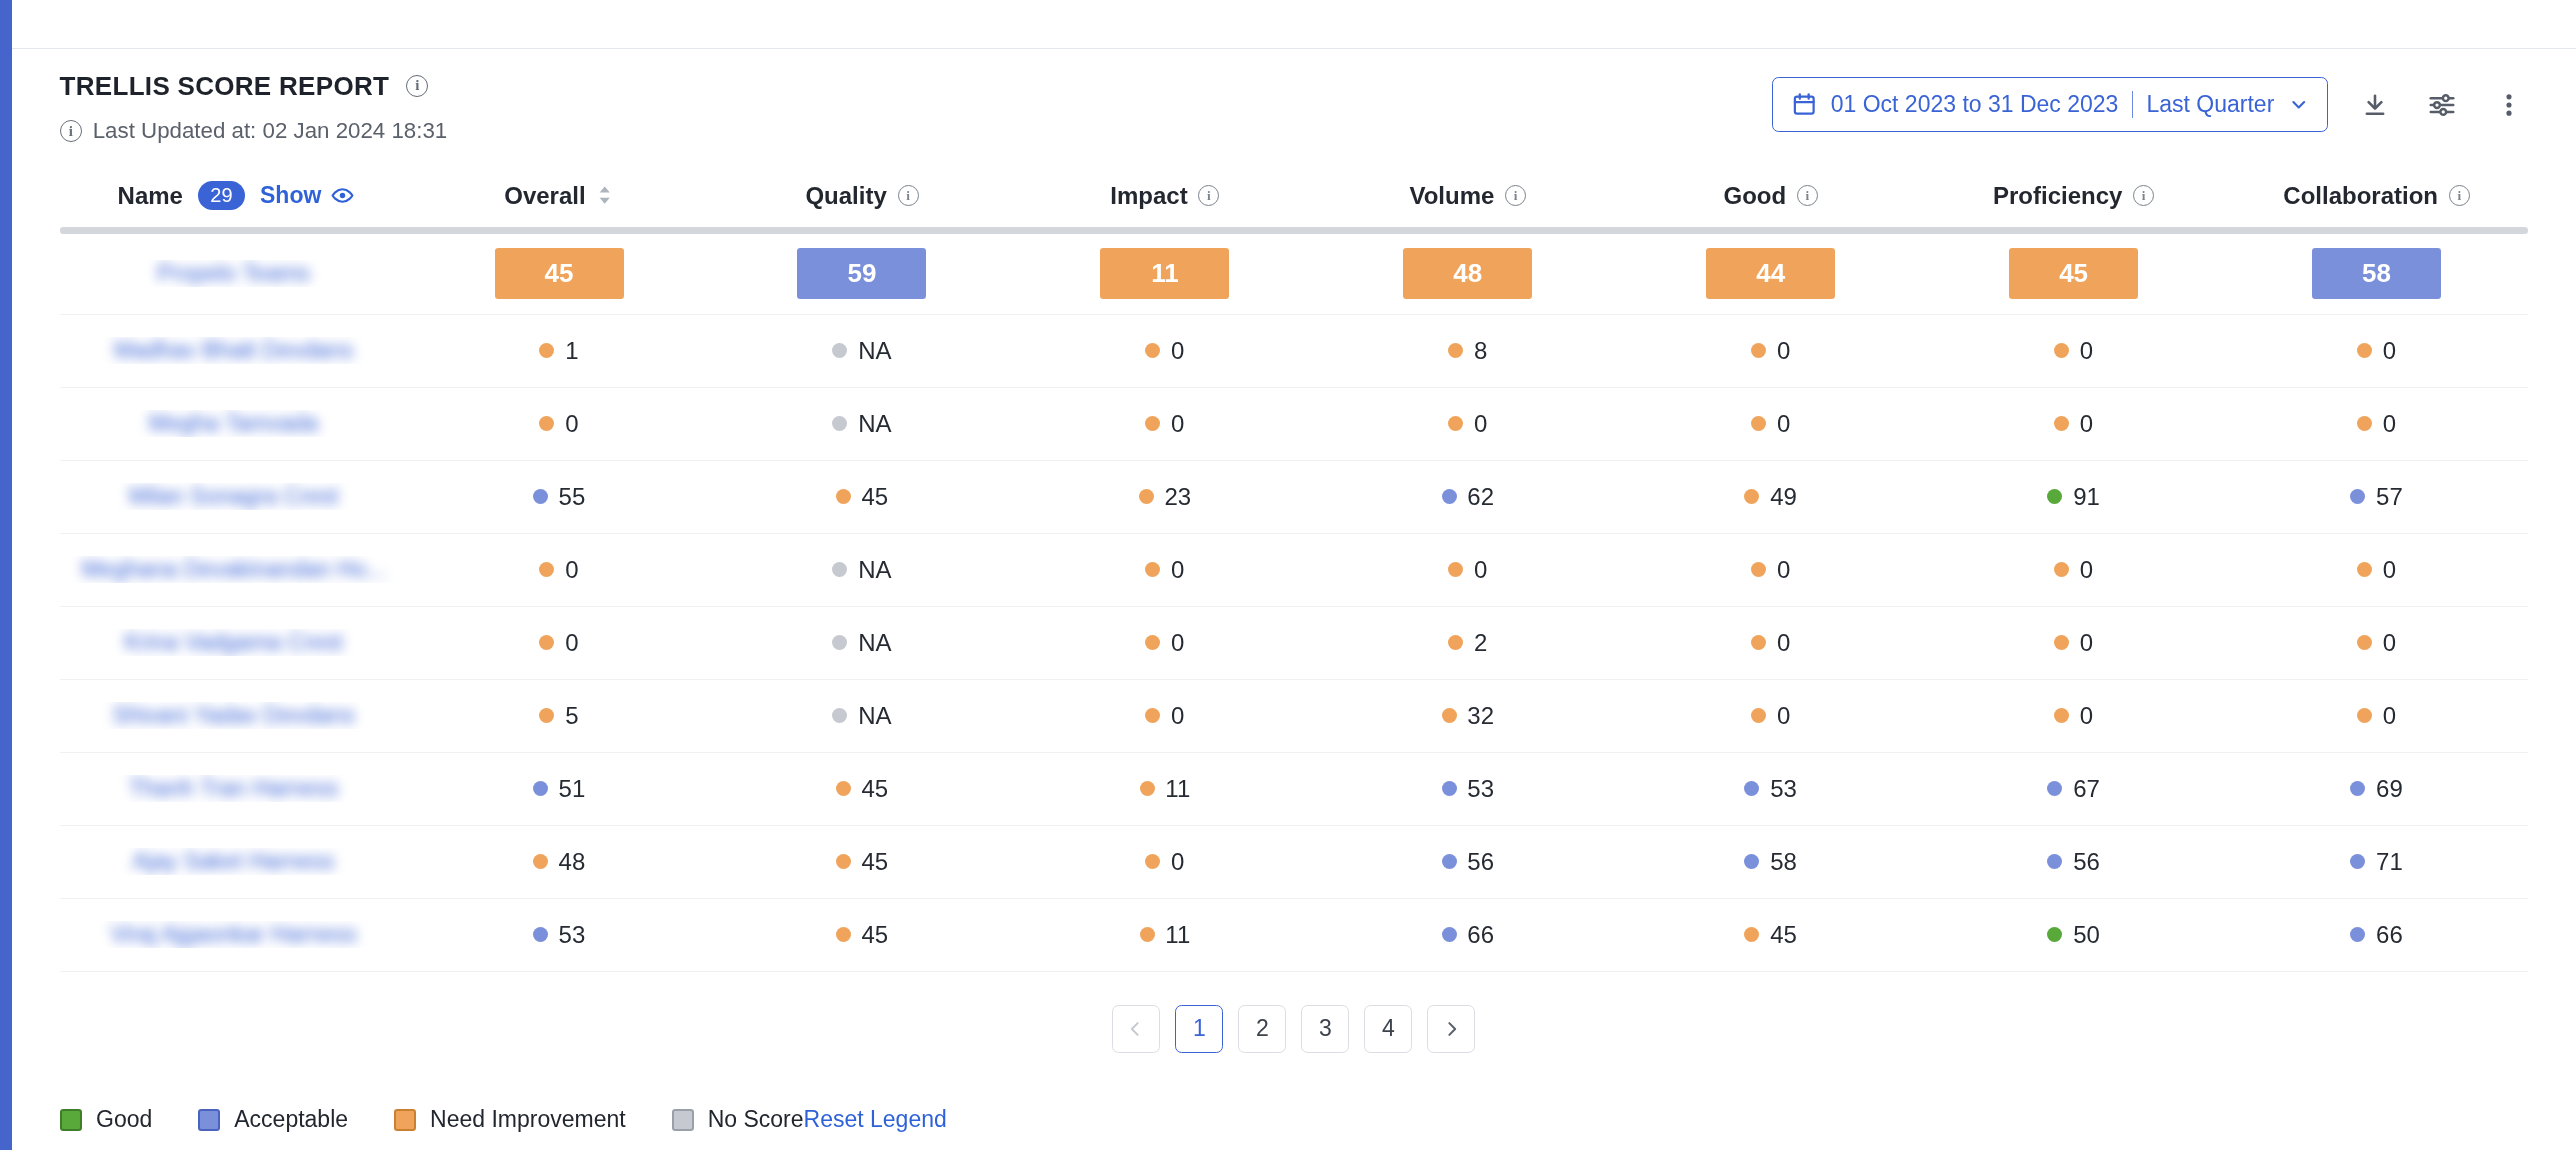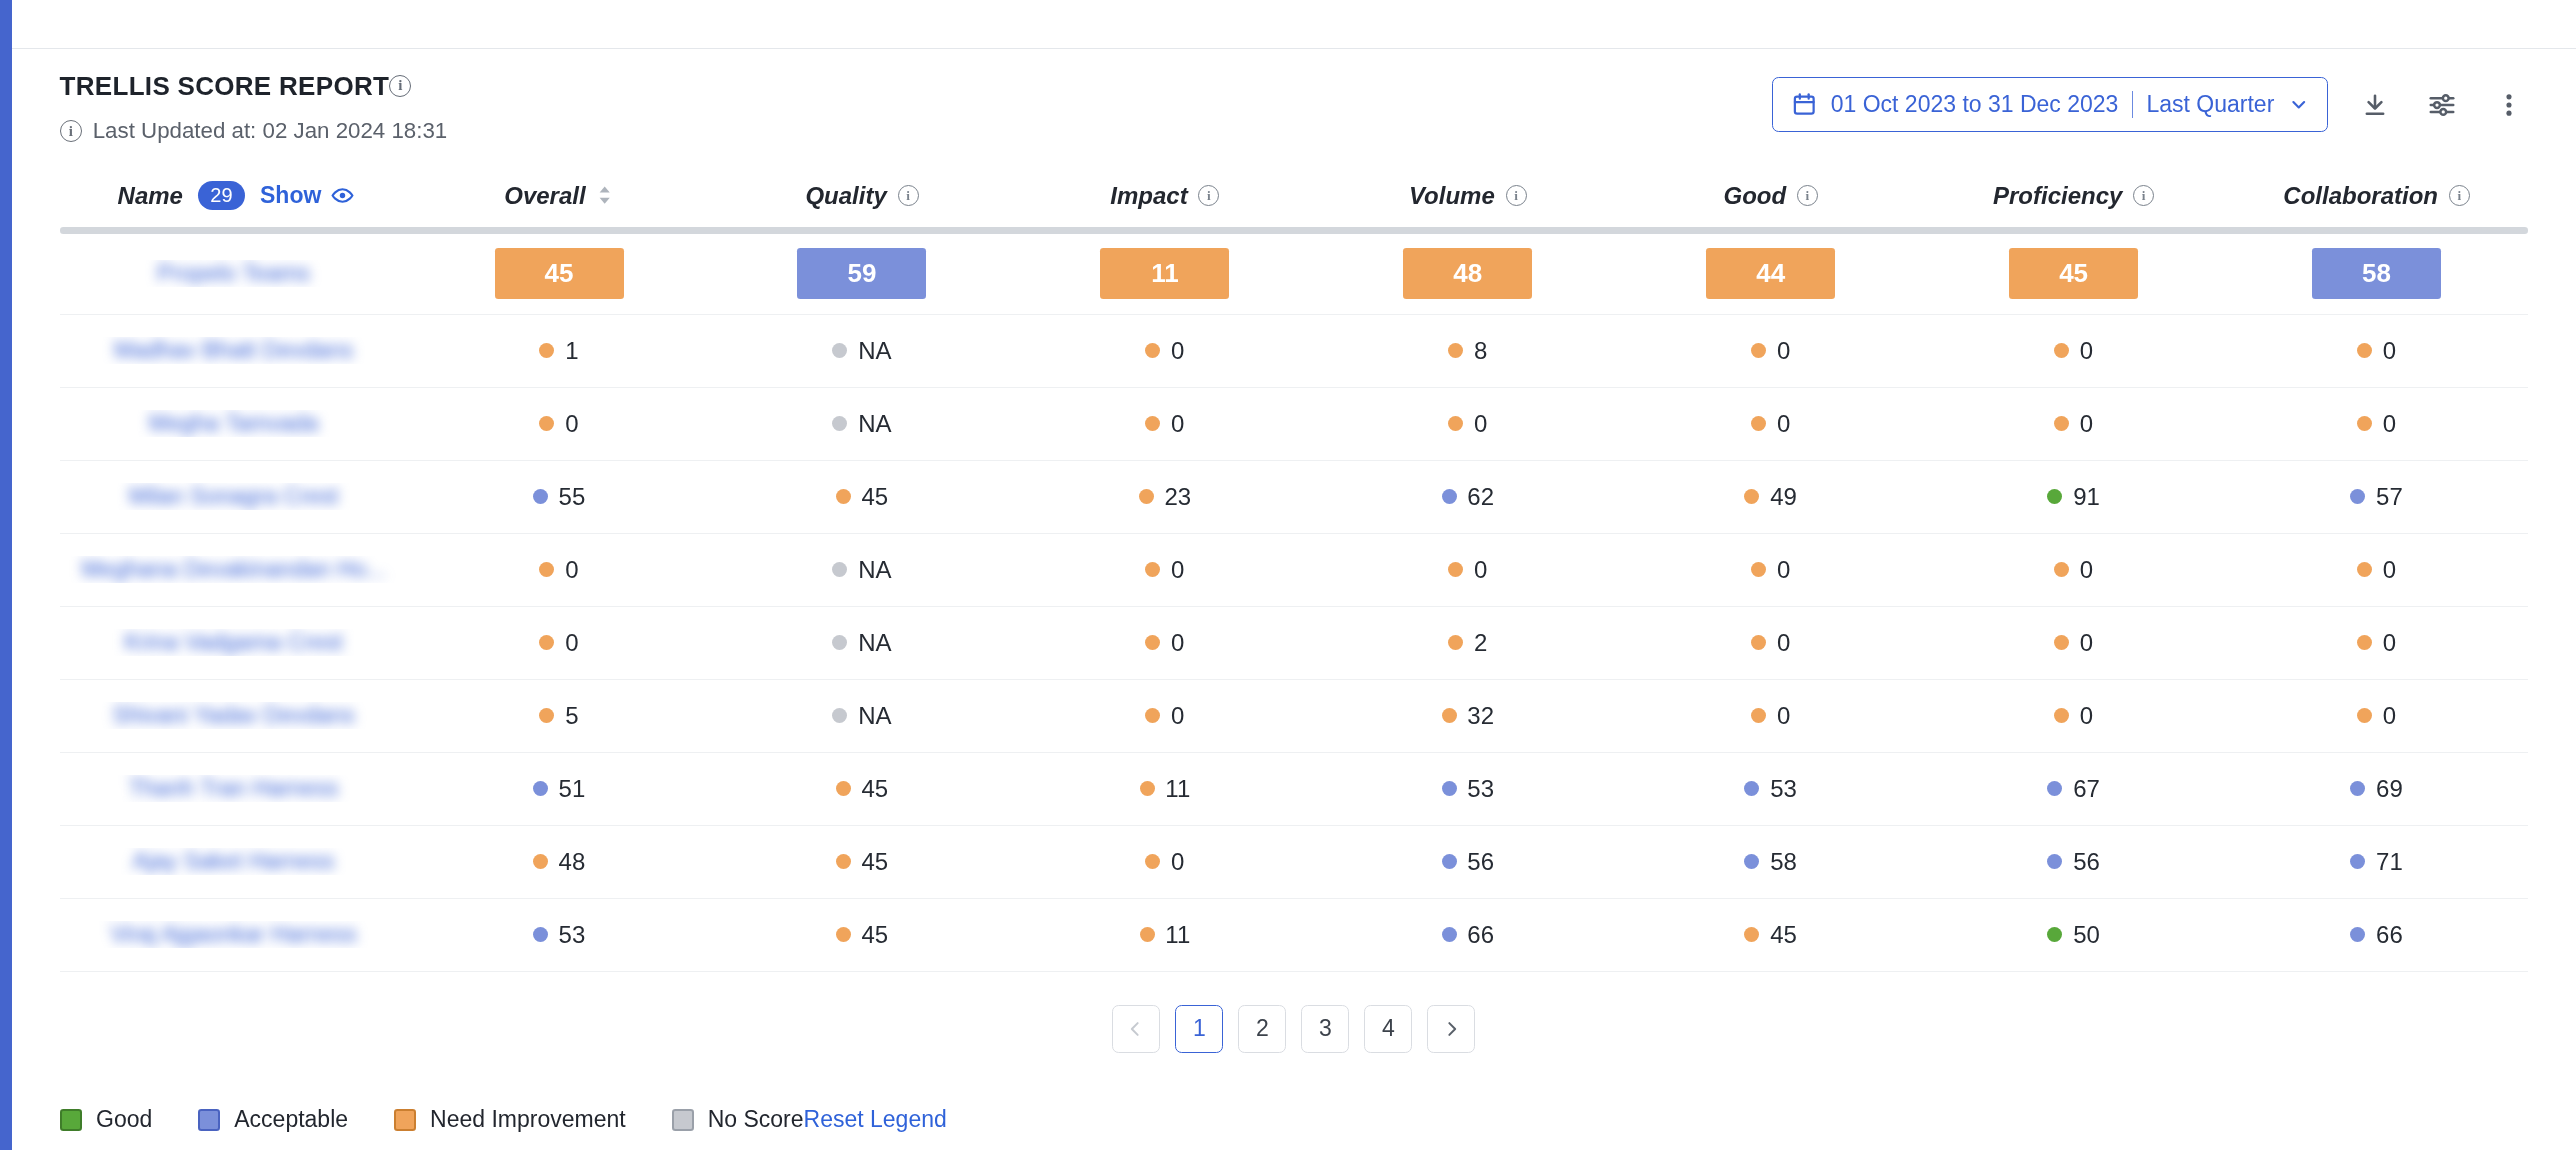--- a/index.html
+++ b/index.html
@@ -7,21 +7,21 @@
     width:2576px;height:1151px;position:relative;overflow:hidden;
     background:#ffffff;color:#22262e;
     font-family:"Liberation Sans", sans-serif;
   }
   .side-strip{position:absolute;left:0;top:0;width:11.6px;height:100%;background:#4565cd;}
   .topbar{position:absolute;left:11.6px;top:0;right:0;height:48px;background:#fff;border-bottom:0.8px solid #e4e7eb;}
   .content{position:absolute;left:11.6px;top:49px;right:0;bottom:0;padding:0 48px;box-sizing:border-box;}
 
   
   .header-row{display:flex;justify-content:space-between;align-items:flex-start;padding-top:21.5px;}
-  .title-line{display:flex;align-items:center;gap:0;}
+  .title-line{display:flex;align-items:center;gap:17px;}
   h1{margin:0;font-size:26px;font-weight:700;letter-spacing:0.3px;color:#1e232b;}
   .updated-line{display:flex;align-items:center;gap:10.8px;margin-top:16.6px;color:#5b616b;font-size:22.3px;}
   .info-icon{
     display:inline-flex;align-items:center;justify-content:center;flex:0 0 auto;
     width:22.3px;height:22.3px;border:1.7px solid #656c77;border-radius:50%;
     font-size:15px;line-height:1;color:#656c77;box-sizing:border-box;
     font-family:"Liberation Serif", serif;font-weight:700;
   }
   .info-icon.sm{width:21px;height:21px;font-size:13.2px;border-color:#7a828c;color:#7a828c;}
   .header-right{display:flex;align-items:center;gap:28px;margin-top:6.6px;}
@@ -30,21 +30,21 @@
     border:1.7px solid #3a63d6;border-radius:6.6px;background:#fff;color:#3a63d6;
     font-size:23px;font-weight:400;cursor:pointer;font-family:inherit;
   }
   .vbar{width:1.7px;height:26.5px;background:#3a63d6;opacity:.75;}
   .icon-btn{background:none;border:none;color:#565d68;padding:5px;cursor:pointer;display:flex;align-items:center;}
 
   
   .grid-head{display:grid;grid-template-columns:348px repeat(7,1fr);align-items:center;height:63px;margin-top:20px;}
   .th{display:flex;align-items:center;justify-content:center;gap:10.8px;font-size:24px;font-weight:700;color:#23272f;}
   .th.name-th{justify-content:flex-start;padding-left:58px;gap:15px;}
-  .th-label{white-space:nowrap;font-style:italic;}
+  .th-label{white-space:nowrap;}
   .badge{background:#3a63d6;color:#fff;border-radius:827px;padding:3.3px 12.4px;font-size:20px;font-weight:400;}
   .show{display:flex;align-items:center;gap:9px;color:#2f62d9;font-weight:700;font-size:23px;cursor:pointer;}
   .sort-icon{display:inline-flex;}
   .scroll-track{height:6.6px;background:#d3d7dc;border-radius:3.3px;}
 
   .row{display:grid;grid-template-columns:348px repeat(7,1fr);align-items:center;border-bottom:0.8px solid #eef0f2;}
   .row.summary{height:80px;}
   .row.data{height:72px;}
   .name-cell{display:flex;justify-content:center;padding:0 10px;overflow:hidden;}
   .name-text{

